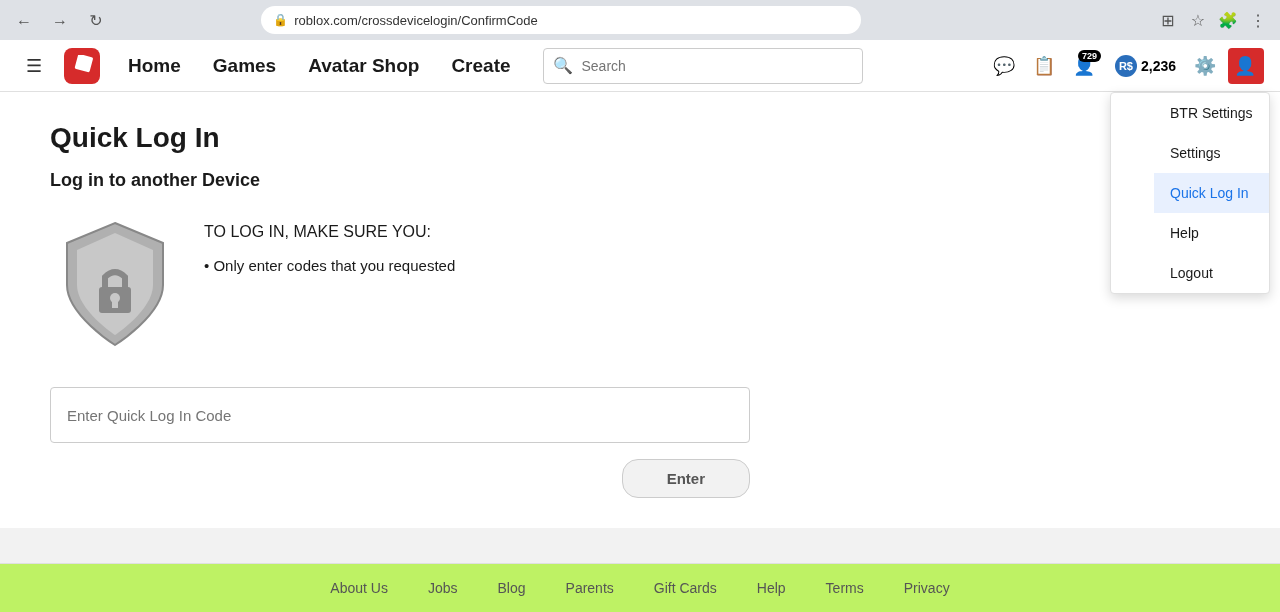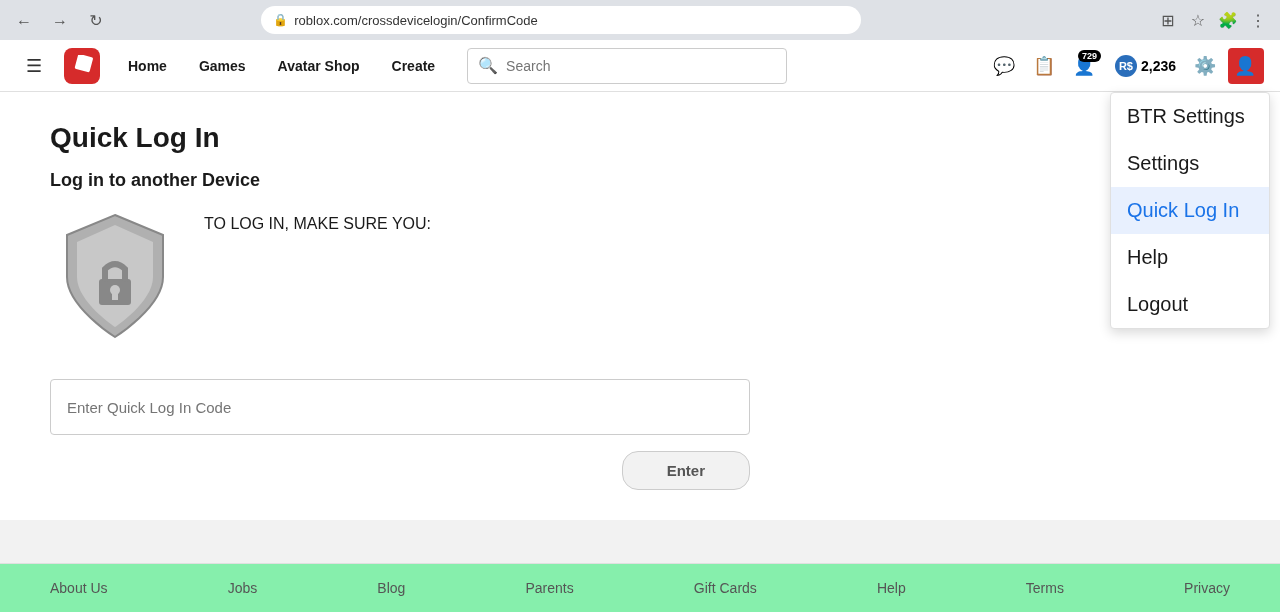--- a/index.html
+++ b/index.html
@@ -88,21 +88,21 @@
       color: white;
       font-size: 20px;
     }
     .nav-links {
       display: flex;
       gap: 0;
       margin-right: 16px;
     }
     .nav-link {
       padding: 8px 16px;
-      font-size: 14px;
+      font-size: 19px;
       font-weight: 600;
       color: #1a1a1a;
       cursor: pointer;
       border-radius: 4px;
       white-space: nowrap;
     }
     .nav-search {
       flex: 1;
       max-width: 320px;
       height: 36px;
@@ -185,23 +185,24 @@
       background: white;
       border: 1px solid #e0e0e0;
       border-radius: 4px;
       box-shadow: 0 4px 12px rgba(0,0,0,0.15);
       width: 160px;
       z-index: 100;
       overflow: hidden;
     }
     .dropdown-item {
       padding: 12px 16px;
-      font-size: 20px;
-      cursor: pointer;
-      color: #1a1a1a;
+      font-size: 14px;
+      cursor: pointer;
+      color: #1a1a1a;
+      margin-left: 43px;
     }
     .dropdown-item.active {
       background: #e8f0fe;
       color: #1a73e8;
     }
 
     
     .main-content {
       background: white;
       padding: 30px 50px;
@@ -210,21 +211,21 @@
     .page-title {
       font-size: 28px;
       font-weight: 700;
       color: #1a1a1a;
       margin-bottom: 16px;
     }
     .page-subtitle {
       font-size: 18px;
       font-weight: 600;
       color: #1a1a1a;
-      margin-bottom: 16px;
+      margin-bottom: 24px;
     }
     .info-box {
       display: flex;
       gap: 24px;
       margin-bottom: 32px;
     }
     .shield-icon-wrapper {
       width: 130px;
       height: 140px;
       flex-shrink: 0;
@@ -267,24 +268,24 @@
       border: 1px solid #ccc;
       border-radius: 16px;
       font-size: 15px;
       font-weight: 600;
       cursor: pointer;
       color: #555;
     }
 
     
     .footer {
-      background: #86efac;
+      background: #bef264;
       padding: 16px 50px;
       display: flex;
-      justify-content: space-between;
+      justify-content: center;
       gap: 40px;
       border-top: 1px solid #e0e0e0;
       position: absolute;
       bottom: 0;
       left: 0;
       right: 0;
     }
     .footer-link {
       font-size: 14px;
       color: #555;
@@ -377,20 +378,21 @@
 
         <path d="M50 72 L50 62 Q60 52 70 62 L70 72" fill="none" stroke="#888" stroke-width="6" stroke-linecap="round"></path>
 
         <circle cx="60" cy="83" r="5" fill="#c8c8c8"></circle>
         <rect x="57" y="85" width="6" height="8" fill="#c8c8c8"></rect>
       </svg>
     </div>
 
     <div class="info-text">
       <p class="info-heading">TO LOG IN, MAKE SURE YOU:</p>
+      <p class="info-bullet">• Only enter codes that you requested</p>
     </div>
   </div>
 
   <input type="text" class="code-input" placeholder="Enter Quick Log In Code" style="">
 
   <div class="enter-btn-row">
     <button class="enter-btn">Enter</button>
   </div>
 </div>
 

